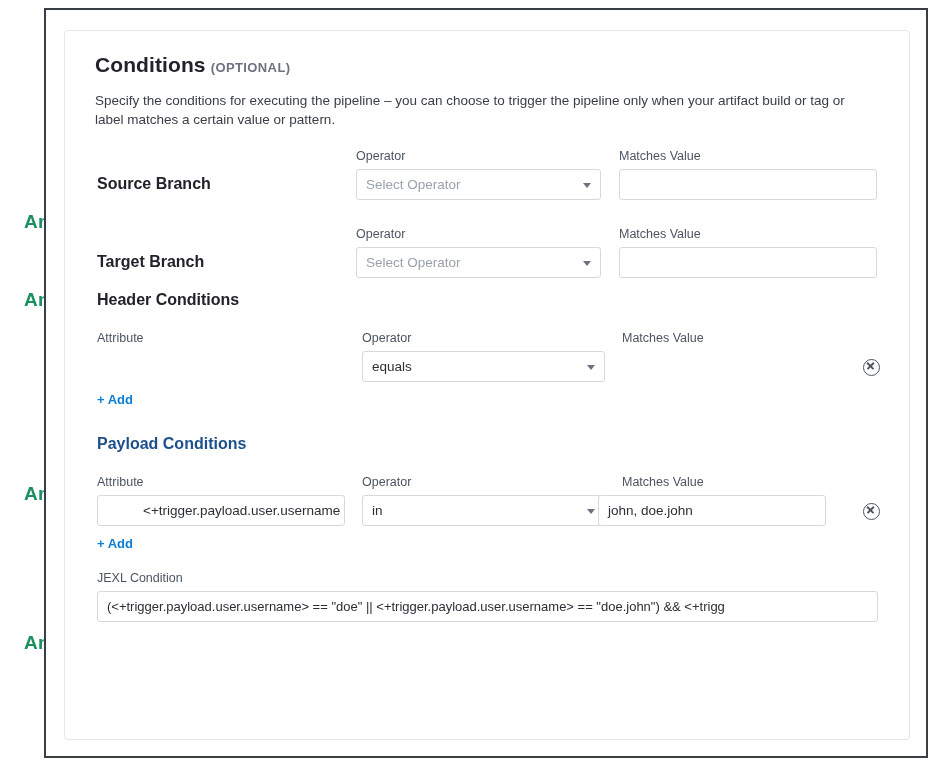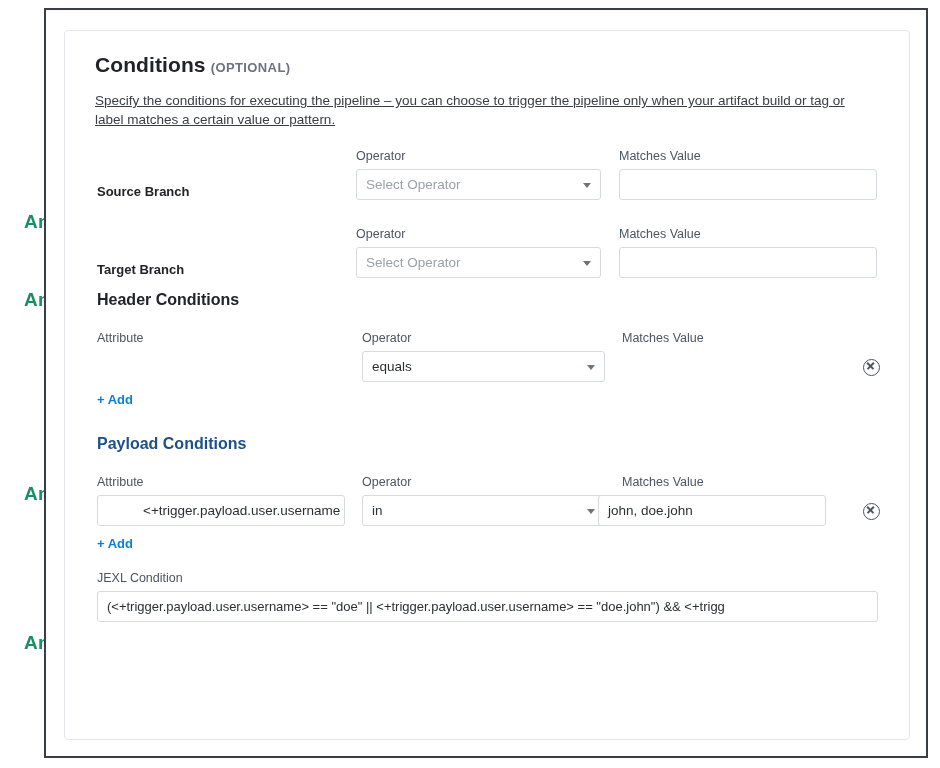--- a/index.html
+++ b/index.html
@@ -68,34 +68,32 @@
     letter-spacing: 0.4px;
     margin-left: 5px;
   }
 
   .desc {
     margin: 14px 0 0 0;
     font-size: 13.5px;
     line-height: 19px;
     color: #383d47;
     max-width: 755px;
-    text-decoration: underline;
   }
 
   
   .row {
     position: relative;
     margin-top: 16px;
   }
 
   .field-label-main {
-    font-size: 13px;
+    font-size: 16px;
     font-weight: bold;
     color: #22222a;
-    margin-top: 9px;
   }
 
   .small-label {
     font-size: 12.5px;
     color: #4b5563;
     margin-bottom: 4px;
   }
 
   
   .input {

